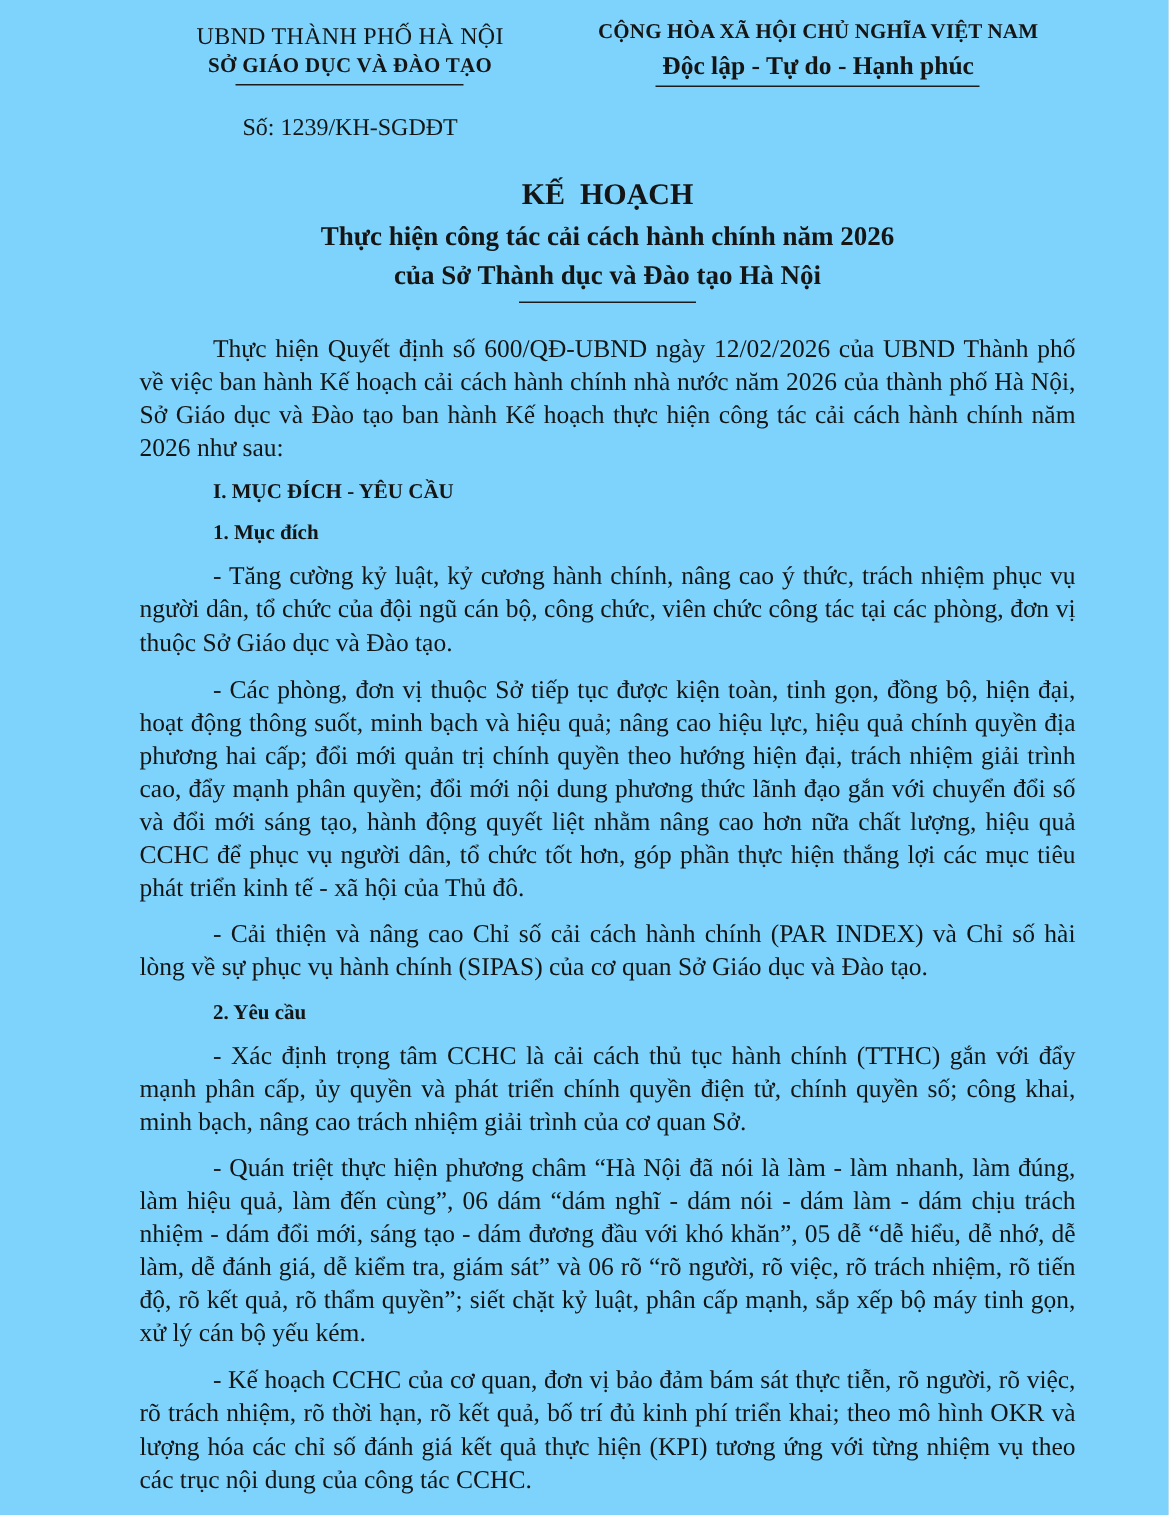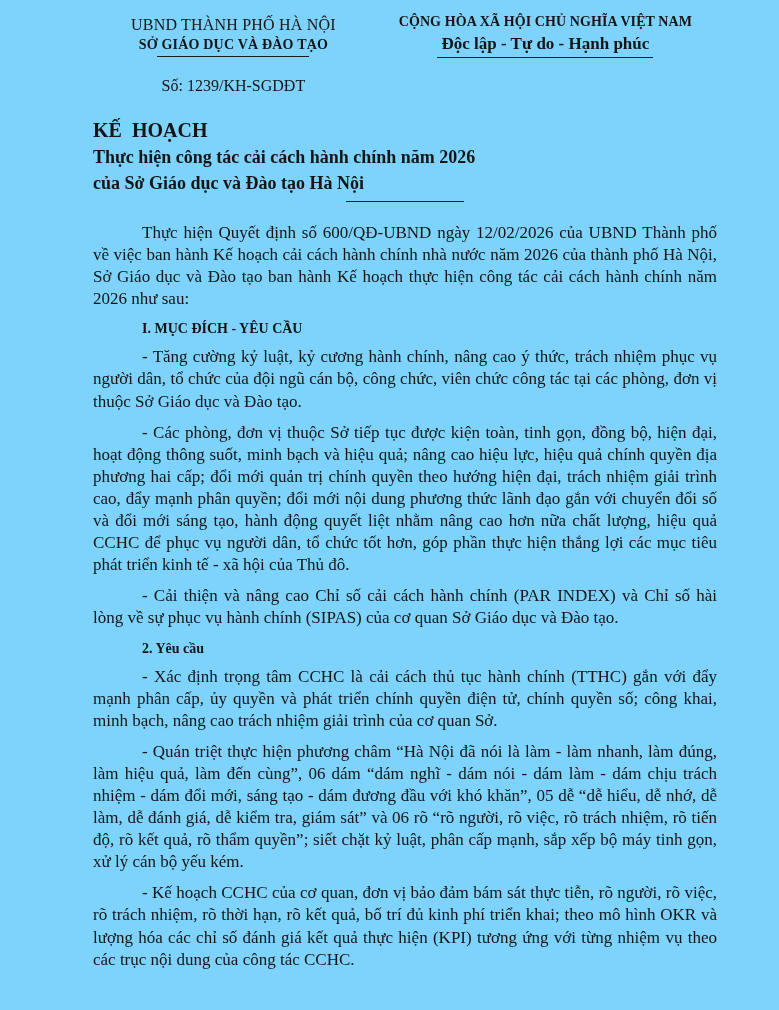--- a/index.html
+++ b/index.html
@@ -24,21 +24,21 @@
   .org-underline { width: 152px; border-bottom: 1.6px solid #1c1c1c; margin: 3px auto 0; }
   .doc-number { font-size: 16px; margin-top: 20px; }
 
   .hdr-right { flex: 1; text-align: center; }
   .nat-title { font-size: 14px; font-weight: bold; letter-spacing: 0.1px; }
   .motto     { font-size: 17px; font-weight: bold; margin-top: 4px; }
   .motto-text { display: inline-block; border-bottom: 1.6px solid #1c1c1c; padding: 0 4px 3px; }
   .place-date { font-size: 16.5px; font-style: italic; margin-top: 13px; white-space: pre-wrap; }
 
   
-  .doc-title { margin-top: 24px; }
+  .doc-title { text-align: center; margin-top: 24px; }
   .title-main { font-size: 20px; font-weight: bold; white-space: pre-wrap; }
   .title-sub  { font-size: 18px; font-weight: bold; margin-top: 5px; }
   .title-rule { width: 118px; border-top: 1.7px solid #1c1c1c; margin: 7px auto 0; }
 
   
   .doc-body { margin-top: 20px; }
   .para {
     font-size: 17px;
     line-height: 1.3;
     text-align: justify;
@@ -68,27 +68,28 @@
       <div class="nat-title">CỘNG HÒA XÃ HỘI CHỦ NGHĨA VIỆT NAM</div>
       <div class="motto">
         <span class="motto-text">Độc lập - Tự do - Hạnh phúc</span>
       </div>
     </div>
   </div>
 
   <div class="doc-title">
     <div class="title-main">KẾ  HOẠCH</div>
     <div class="title-sub">Thực hiện công tác cải cách hành chính năm 2026</div>
-    <div class="title-sub">của Sở Giáo dục và Đào tạo Hà Nội</div>
+    <div class="title-sub">của Sở Thành dục và Đào tạo Hà Nội</div>
     <div class="title-rule"></div>
   </div>
 
   <div class="doc-body">
     <p class="para">Thực hiện Quyết định số 600/QĐ-UBND ngày 12/02/2026 của UBND Thành phố về việc ban hành Kế hoạch cải cách hành chính nhà nước năm 2026 của thành phố Hà Nội, Sở Giáo dục và Đào tạo ban hành Kế hoạch thực hiện công tác cải cách hành chính năm 2026 như sau:</p>
     <p class="heading-1">I. MỤC ĐÍCH - YÊU CẦU</p>
+    <p class="heading-2">1. Mục đích</p>
     <p class="para">- Tăng cường kỷ luật, kỷ cương hành chính, nâng cao ý thức, trách nhiệm phục vụ người dân, tổ chức của đội ngũ cán bộ, công chức, viên chức công tác tại các phòng, đơn vị thuộc Sở Giáo dục và Đào tạo.</p>
     <p class="para">- Các phòng, đơn vị thuộc Sở tiếp tục được kiện toàn, tinh gọn, đồng bộ, hiện đại, hoạt động thông suốt, minh bạch và hiệu quả; nâng cao hiệu lực, hiệu quả chính quyền địa phương hai cấp; đổi mới quản trị chính quyền theo hướng hiện đại, trách nhiệm giải trình cao, đẩy mạnh phân quyền; đổi mới nội dung phương thức lãnh đạo gắn với chuyển đổi số và đổi mới sáng tạo, hành động quyết liệt nhằm nâng cao hơn nữa chất lượng, hiệu quả CCHC để phục vụ người dân, tổ chức tốt hơn, góp phần thực hiện thắng lợi các mục tiêu phát triển kinh tế - xã hội của Thủ đô.</p>
     <p class="para">- Cải thiện và nâng cao Chỉ số cải cách hành chính (PAR INDEX) và Chỉ số hài lòng về sự phục vụ hành chính (SIPAS) của cơ quan Sở Giáo dục và Đào tạo.</p>
     <p class="heading-2">2. Yêu cầu</p>
     <p class="para">- Xác định trọng tâm CCHC là cải cách thủ tục hành chính (TTHC) gắn với đẩy mạnh phân cấp, ủy quyền và phát triển chính quyền điện tử, chính quyền số; công khai, minh bạch, nâng cao trách nhiệm giải trình của cơ quan Sở.</p>
     <p class="para">- Quán triệt thực hiện phương châm “Hà Nội đã nói là làm - làm nhanh, làm đúng, làm hiệu quả, làm đến cùng”, 06 dám “dám nghĩ - dám nói - dám làm - dám chịu trách nhiệm - dám đổi mới, sáng tạo - dám đương đầu với khó khăn”, 05 dễ “dễ hiểu, dễ nhớ, dễ làm, dễ đánh giá, dễ kiểm tra, giám sát” và 06 rõ “rõ người, rõ việc, rõ trách nhiệm, rõ tiến độ, rõ kết quả, rõ thẩm quyền”; siết chặt kỷ luật, phân cấp mạnh, sắp xếp bộ máy tinh gọn, xử lý cán bộ yếu kém.</p>
     <p class="para">- Kế hoạch CCHC của cơ quan, đơn vị bảo đảm bám sát thực tiễn, rõ người, rõ việc, rõ trách nhiệm, rõ thời hạn, rõ kết quả, bố trí đủ kinh phí triển khai; theo mô hình OKR và lượng hóa các chỉ số đánh giá kết quả thực hiện (KPI) tương ứng với từng nhiệm vụ theo các trục nội dung của công tác CCHC.</p>
   </div>
 
 </div>

